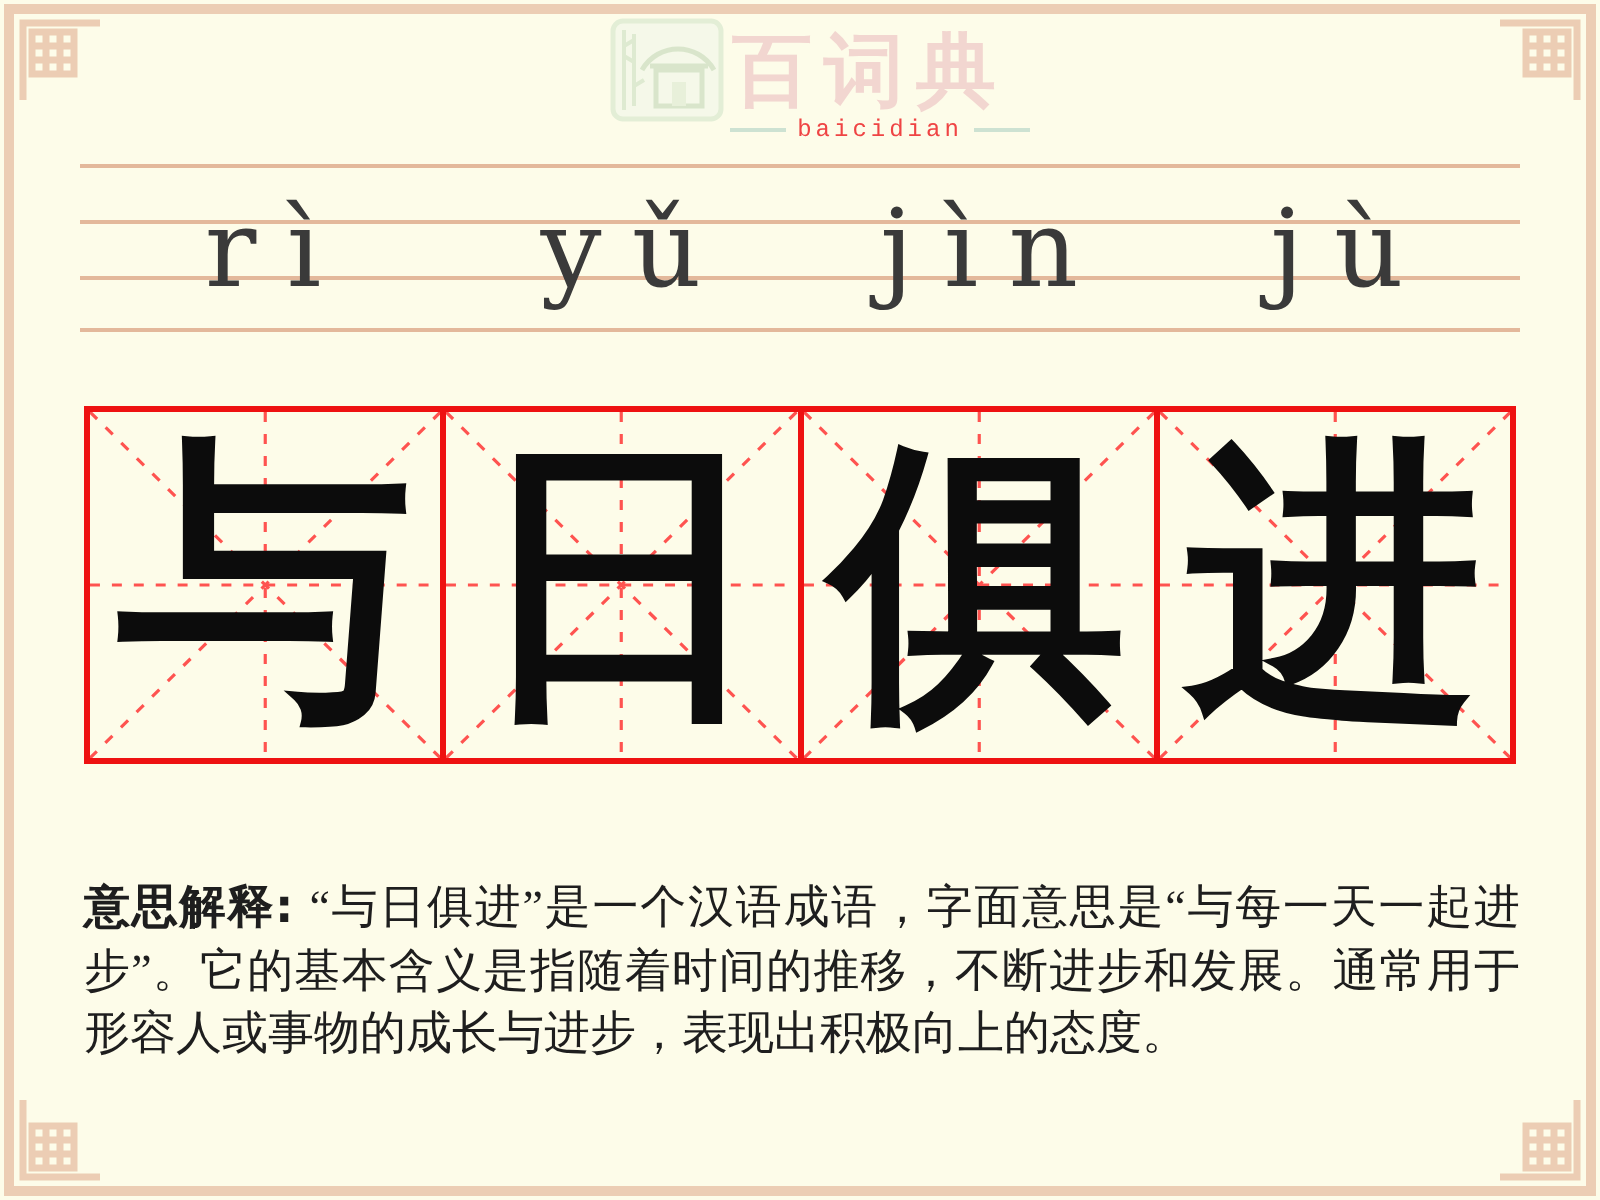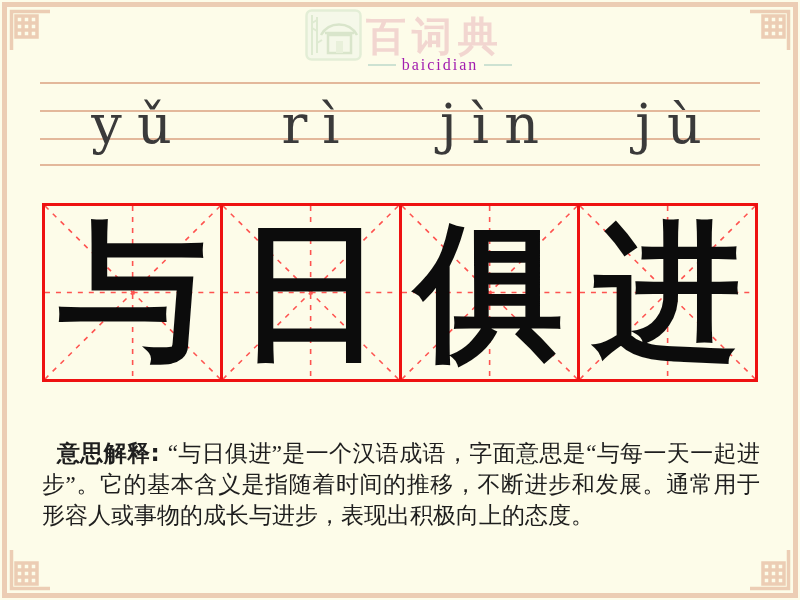--- a/index.html
+++ b/index.html
@@ -39,22 +39,22 @@
     font-size:40px;font-weight:bold;line-height:44px;
     color:#F2D6D0;letter-spacing:6px;white-space:nowrap;
   }
   .logo-sub{
     position:absolute;left:0;top:52px;width:800px;height:14px;
     display:flex;align-items:center;justify-content:center;gap:6px;
     margin-left:40px;
   }
   .logo-sub .dash{width:28px;height:2px;background:#CDE2D2;}
   .logo-sub .sub-label{
-    font-family:Liberation Serif, serif;
-    font-size:16px;color:#a21caf;letter-spacing:2px;
+    font-family:Liberation Mono, monospace;
+    font-size:12px;color:#ef4444;letter-spacing:2px;
   }
 
   
   .pinyin-grid{
     position:absolute;left:40px;top:82px;width:720px;height:84px;
   }
   .pinyin-grid .rule{
     position:absolute;left:0;width:100%;height:2px;background:#E3B89B;
   }
   .pinyin-row{
@@ -92,21 +92,20 @@
   .definition{
     position:absolute;left:42px;top:438px;width:718px;
     font-size:23px;line-height:31px;color:#1E1E1E;
     font-family:"Liberation Serif", serif;
     text-align:justify;
   }
   .definition .def-label{
     font-weight:bold;
     font-family:"DejaVu Sans", sans-serif;
     margin-right:8px;
-    margin-left:15px;
   }
 </style>
 </head>
 <body>
 
 <div class="page">
 
   <div class="frame"></div>
 
   <svg class="corner tl" viewBox="0 0 48 48">
@@ -160,22 +159,22 @@
     </div>
   </div>
 
   <div class="pinyin-grid">
     <div class="rule" style="top:0"></div>
     <div class="rule" style="top:28px"></div>
     <div class="rule" style="top:56px"></div>
     <div class="rule" style="top:82px"></div>
   </div>
   <div class="pinyin-row">
+    <div class="pinyin-cell">rì</div>
     <div class="pinyin-cell">yǔ</div>
-    <div class="pinyin-cell">rì</div>
     <div class="pinyin-cell">jìn</div>
     <div class="pinyin-cell">jù</div>
   </div>
 
   <div class="char-grid">
     <div class="char-cell">
       <svg class="guides" viewBox="0 0 176 173" preserveAspectRatio="none">
         <g stroke="#FF2A2A" stroke-width="1.6" stroke-dasharray="5 6" opacity="0.8">
           <line x1="0" y1="0" x2="176" y2="173"></line>
             <line x1="176" y1="0" x2="0" y2="173"></line>

